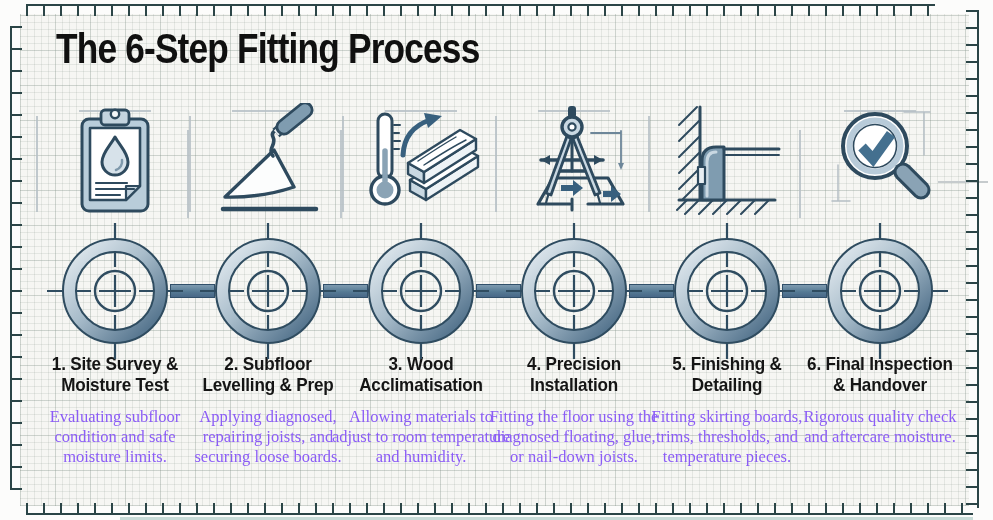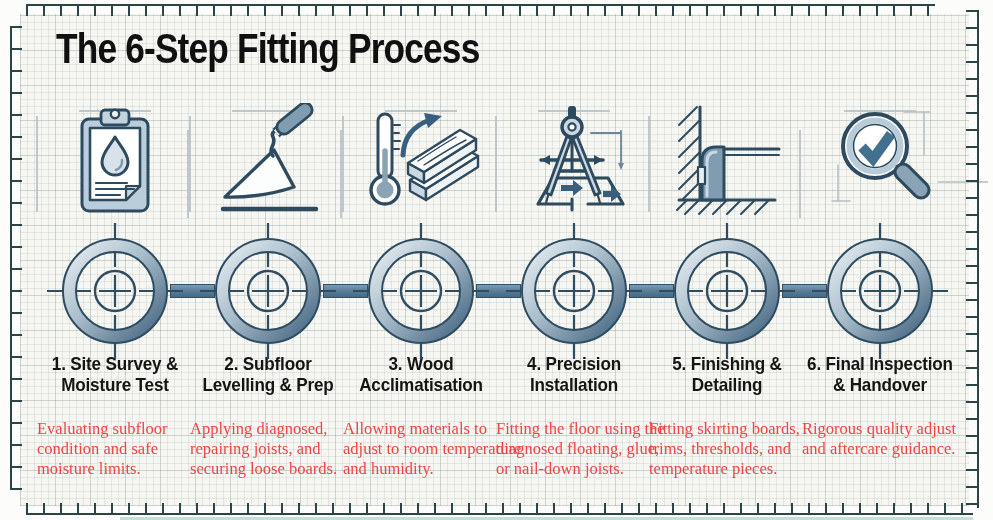--- a/index.html
+++ b/index.html
@@ -53,23 +53,23 @@
   .ring{position:absolute;top:206px;width:170px;height:170px;z-index:2;}
 
   
   .step-title{
     position:absolute;top:353px;width:176px;margin:0;
     text-align:center;font-size:19px;line-height:1.13;font-weight:bold;
     letter-spacing:-.2px;color:#151515;
     transform:scaleX(.9);transform-origin:center top;
   }
   .step-desc{
-    position:absolute;top:407px;width:180px;margin:12px;
-    text-align:left;font-family:"Liberation Serif",serif;
-    font-size:16.5px;line-height:1.2;color:#ef4444;
+    position:absolute;top:407px;width:180px;margin:0;
+    text-align:center;font-family:"Liberation Serif",serif;
+    font-size:16.5px;line-height:1.2;color:#8b5cf6;
   }
 </style>
 </head>
 <body>
 
 <svg width="0" height="0" style="position:absolute" aria-hidden="true">
   <defs>
     <linearGradient id="ringGrad" x1="0%" y1="0%" x2="100%" y2="100%">
       <stop offset="0%" stop-color="#e6edf2"></stop>
       <stop offset="45%" stop-color="#a9bdcb"></stop>
@@ -263,13 +263,13 @@
 <h2 class="step-title" style="left:333px">3. Wood Acclimatisation</h2>
 <h2 class="step-title" style="left:486px">4. Precision Installation</h2>
 <h2 class="step-title" style="left:639px">5. Finishing &amp; Detailing</h2>
 <h2 class="step-title" style="left:792px">6. Final Inspection &amp; Handover</h2>
 
 <p class="step-desc" style="left:25px">Evaluating subfloor condition and safe moisture limits.</p>
 <p class="step-desc" style="left:178px">Applying diagnosed, repairing joists, and securing loose boards.</p>
 <p class="step-desc" style="left:331px">Allowing materials to adjust to room temperature and humidity.</p>
 <p class="step-desc" style="left:484px">Fitting the floor using the diagnosed floating, glue, or nail-down joists.</p>
 <p class="step-desc" style="left:637px">Fitting skirting boards, trims, thresholds, and temperature pieces.</p>
-<p class="step-desc" style="left:790px">Rigorous quality adjust and aftercare guidance.</p>
+<p class="step-desc" style="left:790px">Rigorous quality check and aftercare moisture.</p>
 
 </body></html>

